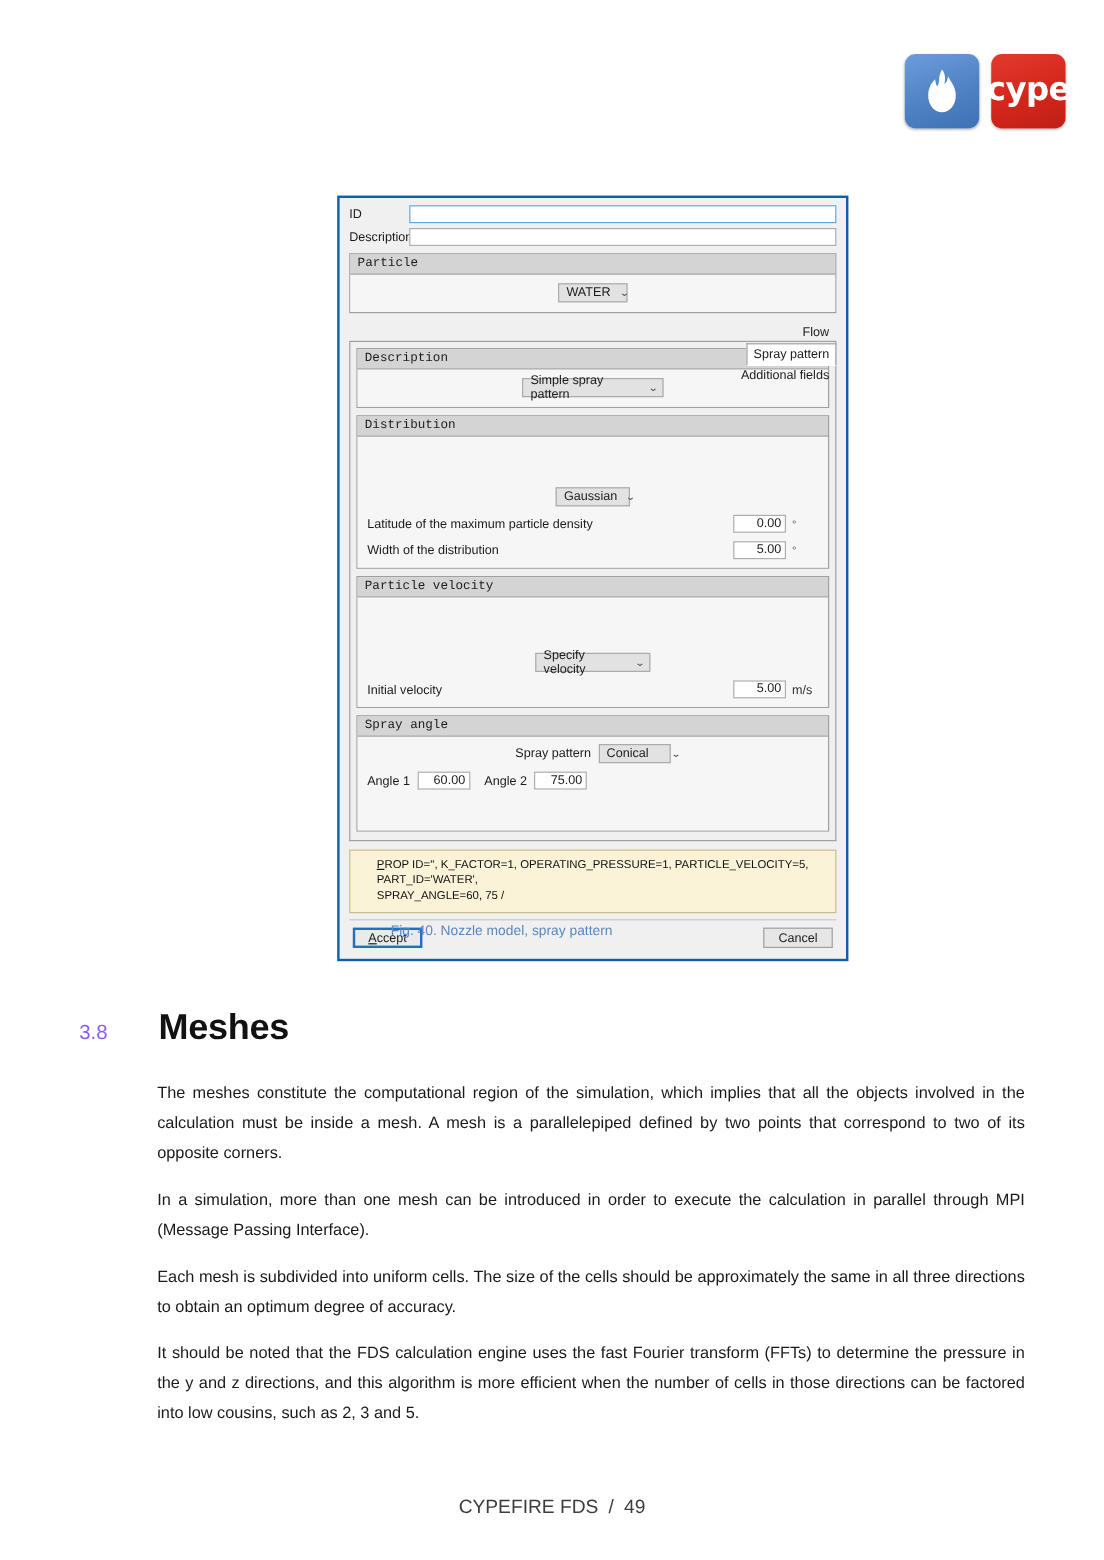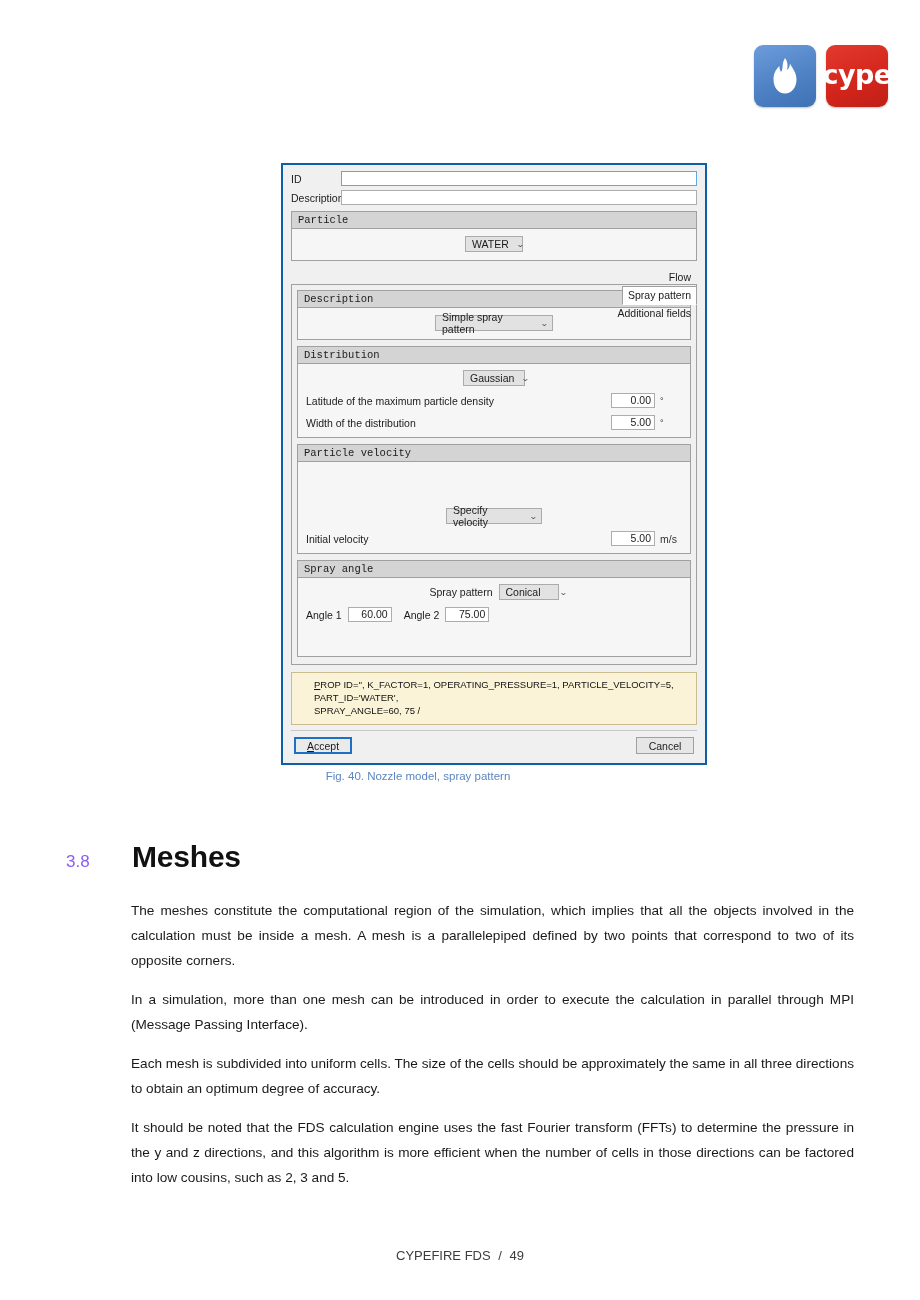--- a/index.html
+++ b/index.html
@@ -291,21 +291,21 @@
     color: #1a1a1a;
   }
   .content p:last-child { margin-bottom: 0; }
 
   .footer {
     position: absolute;
     top: 1248px;
     left: 0;
     width: 920px;
     text-align: center;
-    font-size: 13px;
+    font-size: 16px;
     color: #3d3d3d;
   }
   .footer .sep { padding: 0 4px; }
 </style>
 </head>
 <body>
 
 <div class="logo-wrap">
   <div class="logo-tile logo-flame">
     <svg width="30" height="38" viewBox="0 0 30 38">
@@ -357,21 +357,21 @@
             <span style="flex:1;">Simple spray pattern</span>
             <span class="chev">⌄</span>
           </div>
         </div>
       </div>
 
       <div class="group">
         <div class="group-title">Distribution</div>
         <div class="group-content">
           <div class="center-row">
-            <div class="combo" style="width:62px;">
+            <div class="combo" style="width:62px;margin-top:36px;">
               <span style="flex:1;">Gaussian</span>
               <span class="chev">⌄</span>
             </div>
           </div>
 
           <div class="labeled-row">
             <span class="lbl">Latitude of the maximum particle density</span>
             <div class="numbox">0.00</div>
             <span class="unit deg">°</span>
           </div>

